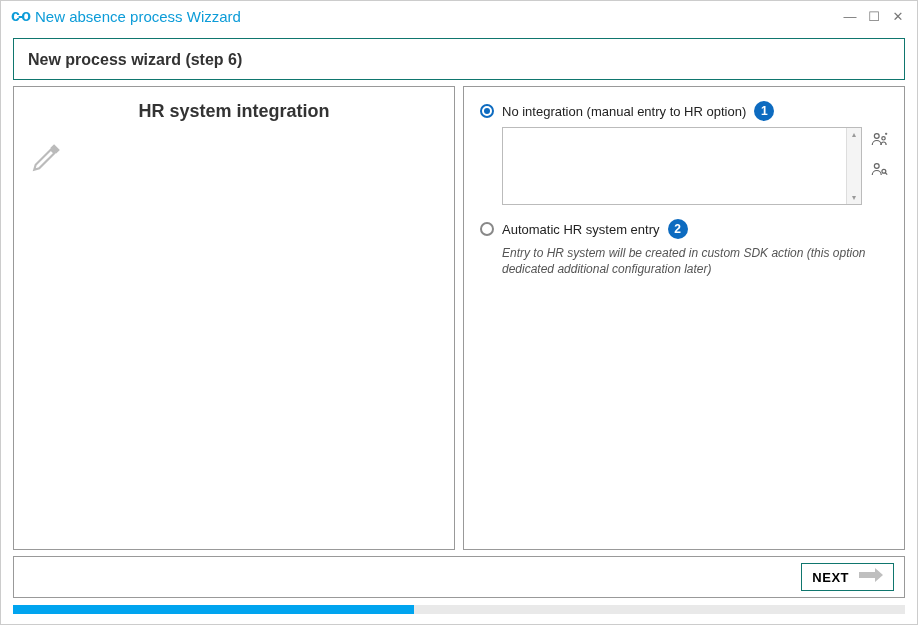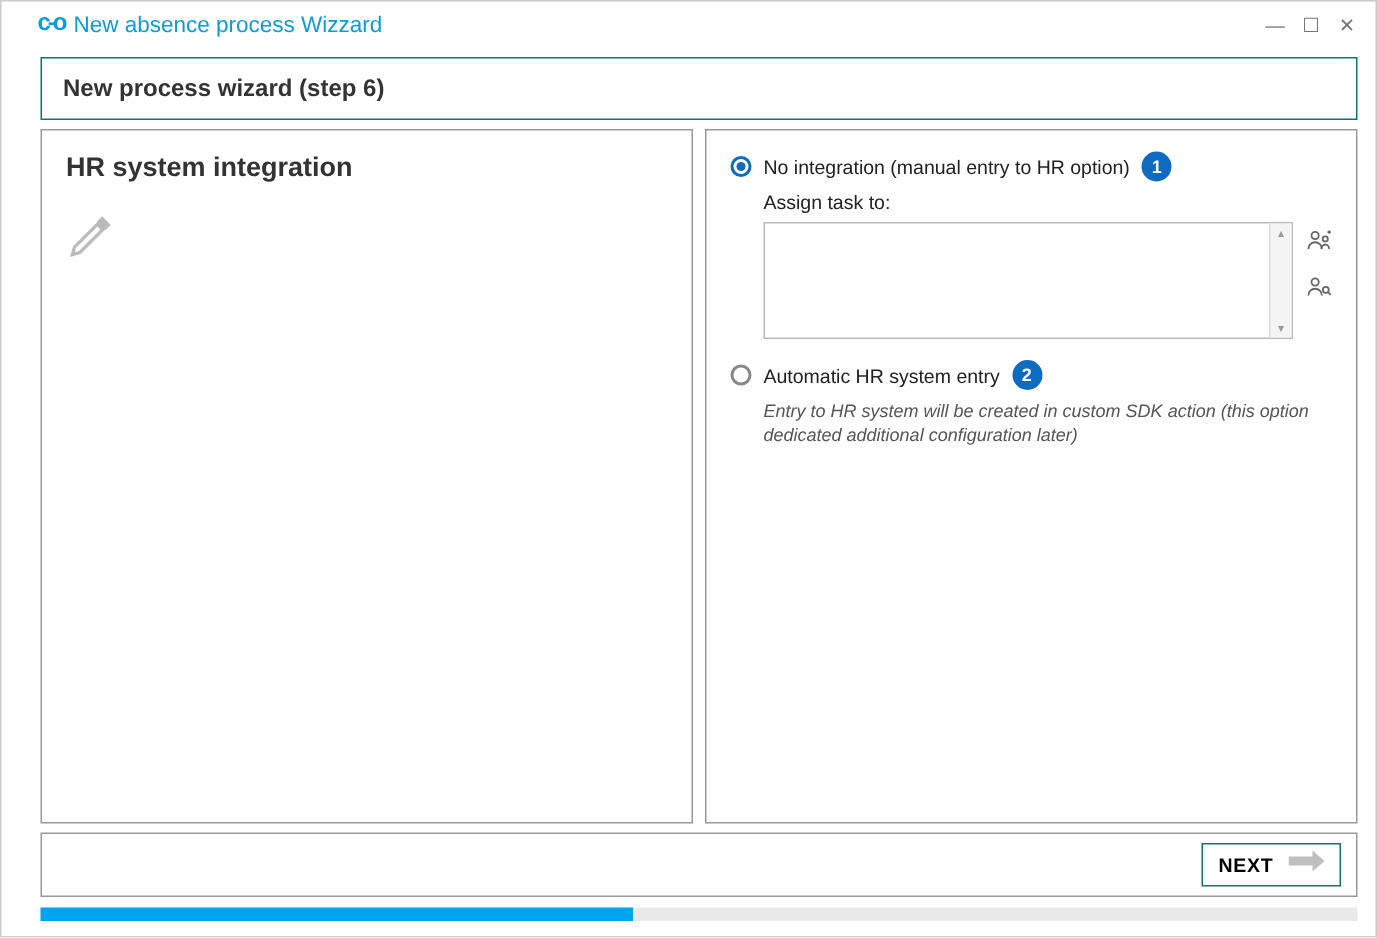--- a/index.html
+++ b/index.html
@@ -1,28 +1,28 @@
 <!DOCTYPE html>
 <html><head>
   <meta charset="utf-8">
   <style>
     * { box-sizing: border-box; margin: 0; padding: 0; }
     body { font-family: "Segoe UI", Arial, sans-serif; background: #fff; }
-    .window { width: 918px; height: 625px; border: 1px solid #ccc; display: flex; flex-direction: column; background: #fff; padding-left: 14px; }
+    .window { width: 918px; height: 625px; border: 1px solid #ccc; display: flex; flex-direction: column; background: #fff; }
     .titlebar { display: flex; align-items: center; padding: 6px 10px; }
     .title-logo { color: #0d9cd8; font-size: 16px; margin-right: 6px; font-weight: bold; letter-spacing: -2px; }
     .title-text { color: #0d9cd8; font-size: 15px; }
     .tb-spacer { flex: 1; }
     .tb-btn { width: 18px; text-align: center; color: #777; font-size: 13px; cursor: pointer; margin-left: 6px; }
     .header-panel { margin: 7px 12px 0 12px; border: 1px solid #0f766e; padding: 12px 14px 10px 14px; }
     .header-title { font-weight: 700; font-size: 16px; color: #333; }
     .content { display: flex; gap: 8px; margin: 6px 12px 0 12px; flex: 1; min-height: 0; }
     .panel { border: 1px solid #999; background: #fff; flex: 1; padding: 14px 16px; }
     .panel-left { display: flex; flex-direction: column; }
-    .left-title { font-size: 18px; font-weight: 700; color: #333; text-align: left; margin-bottom: 18px; }
+    .left-title { font-size: 18px; font-weight: 700; color: #333; text-align: center; margin-bottom: 18px; }
     .left-body { display: flex; gap: 14px; align-items: flex-start; }
     .pencil-icon svg { width: 34px; height: 34px; }
     .left-desc { font-size: 13px; color: #333; max-width: 260px; line-height: 1.35; }
     .opt-row { display: flex; align-items: center; gap: 8px; margin-bottom: 6px; }
     .radio { width: 14px; height: 14px; border: 2px solid #888; border-radius: 50%; display: inline-flex; align-items: center; justify-content: center; cursor: pointer; }
     .radio.selected { border-color: #0d6bc0; }
     .radio.selected::after { content: ""; width: 6px; height: 6px; background: #0d6bc0; border-radius: 50%; }
     .opt-label { font-size: 13px; color: #222; }
     .badge { width: 20px; height: 20px; border-radius: 50%; background: #0d6bc0; color: #fff; font-size: 12px; font-weight: bold; display: inline-flex; align-items: center; justify-content: center; }
     .opt-hint { font-size: 12px; font-style: italic; color: #555; margin-left: 22px; margin-bottom: 8px; line-height: 1.35; }
@@ -73,21 +73,20 @@
         </span>
       </div>
     </div>
 
     <div class="panel panel-right">
       <div class="opt-row">
         <span class="radio selected"></span>
         <span class="opt-label">No integration (manual entry to HR option)</span>
         <span class="badge">1</span>
       </div>
-      <div class="assign-label">Assign task to:</div>
       <div class="assign-row">
         <div class="assign-box">
           <div class="assign-text"></div>
           <div class="assign-scroll">
             <span>▴</span>
             <span>▾</span>
           </div>
         </div>
         <div class="assign-icons">
           <span class="ic">

